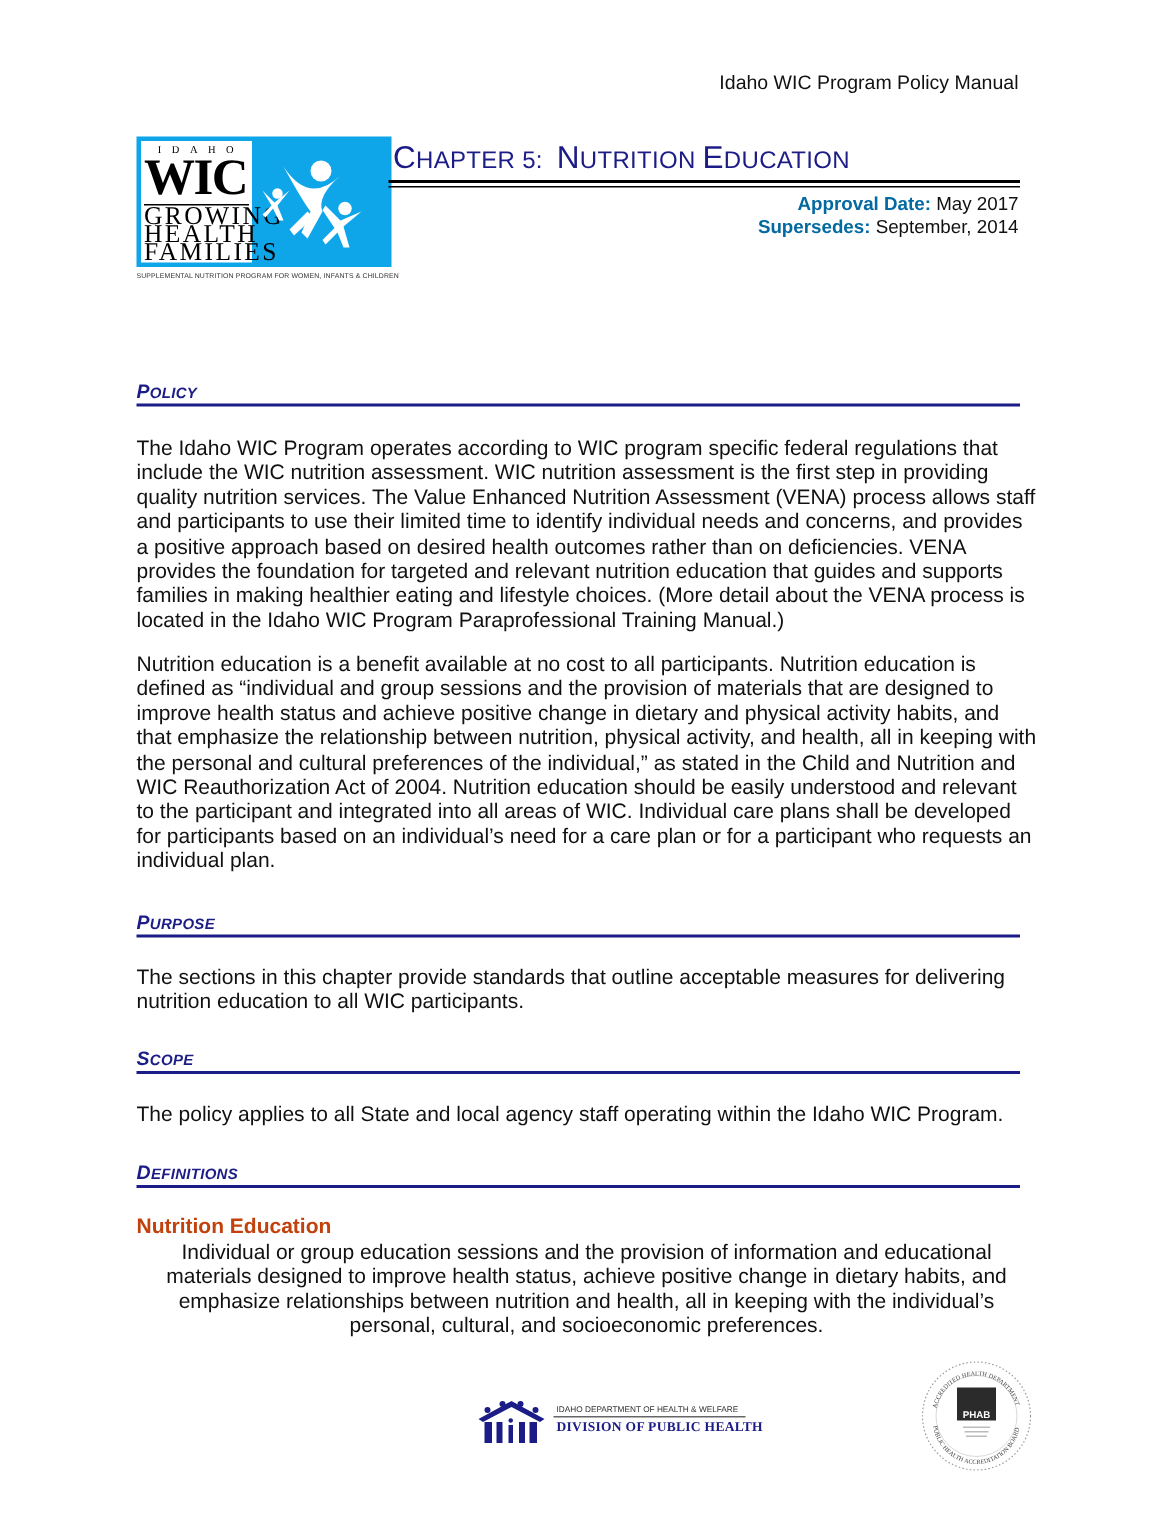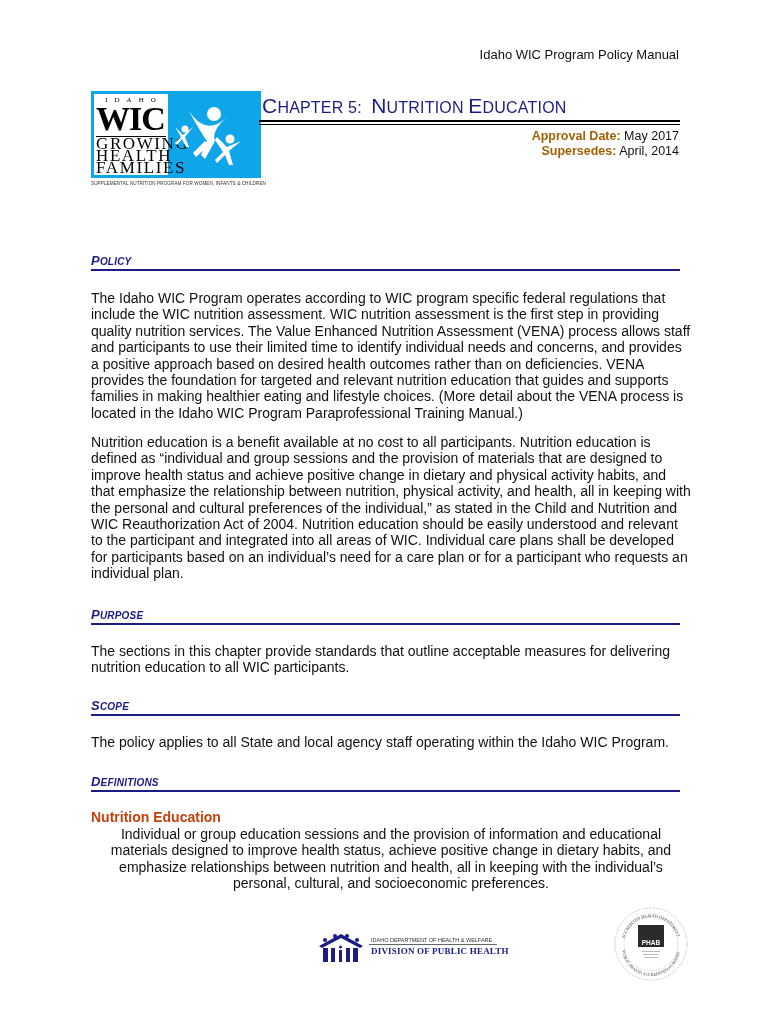--- a/index.html
+++ b/index.html
@@ -21,21 +21,21 @@
                   font-size: 17px; line-height: 12px; letter-spacing: 1.6px; color:#000; }
     .logo-figures { position: absolute; left: 80px; top: 6px; width: 74px; height: 76px; }
     .logo-tagline { left: 91px; top: 181px; font-size: 4.6px; letter-spacing: 0.1px; color: #333; white-space: nowrap; }
 
     
     .chapter-title { left: 262px; top: 94px; font-weight: normal; color: #1c1c87; font-size: 16px; letter-spacing: 0.2px; white-space: nowrap; }
     .chapter-title .big { font-size: 21px; }
     .title-rule-thick { left: 259px; top: 120px; width: 421px; height: 2px; background: #000; }
     .title-rule-thin { left: 259px; top: 124px; width: 421px; height: 1px; background: #000; }
     .approval { right: 91px; top: 129px; font-size: 12.5px; text-align: right; line-height: 15px; }
-    .approval .lbl { color: #a16207; font-weight: bold; }
+    .approval .lbl { color: #0369a1; font-weight: bold; }
 
     
     .sec-head { left: 91px; font-weight: bold; color: #1c1c87; font-size: 10px; letter-spacing: 0.2px; font-style: italic; }
     .sec-head .cap { font-size: 13px; }
     .sec-rule { left: 91px; width: 589px; height: 2px; background: #1c1c87; }
     .para { left: 91px; width: 600px; font-size: 14px; line-height: 16.4px; color: #111; }
     .def-term { left: 91px; top: 809px; font-weight: bold; color: #c2410c; font-size: 14px; }
 
     
     .dph { left: 315px; top: 932px; width: 185px; height: 32px; }
@@ -84,21 +84,21 @@
 <div class="abs title-rule-thick"></div>
 <div class="abs title-rule-thin"></div>
 
 <div class="abs approval">
   <div>
     <span class="lbl">Approval Date:</span>
     <span>May 2017</span>
   </div>
   <div>
     <span class="lbl">Supersedes:</span>
-    <span>April, 2014</span>
+    <span>September, 2014</span>
   </div>
 </div>
 
 <div class="abs sec-head" style="top:253px;">
   <span class="cap">P</span><span>OLICY</span>
 </div>
 <div class="abs sec-rule" style="top:269px;"></div>
 <div class="abs para" style="top:290px;">The Idaho WIC Program operates according to WIC program specific federal regulations that include the WIC nutrition assessment. WIC nutrition assessment is the first step in providing quality nutrition services. The Value Enhanced Nutrition Assessment (VENA) process allows staff and participants to use their limited time to identify individual needs and concerns, and provides a positive approach based on desired health outcomes rather than on deficiencies. VENA provides the foundation for targeted and relevant nutrition education that guides and supports families in making healthier eating and lifestyle choices. (More detail about the VENA process is located in the Idaho WIC Program Paraprofessional Training Manual.)</div>
 <div class="abs para" style="top:434px;">Nutrition education is a benefit available at no cost to all participants. Nutrition education is defined as “individual and group sessions and the provision of materials that are designed to improve health status and achieve positive change in dietary and physical activity habits, and that emphasize the relationship between nutrition, physical activity, and health, all in keeping with the personal and cultural preferences of the individual,” as stated in the Child and Nutrition and WIC Reauthorization Act of 2004. Nutrition education should be easily understood and relevant to the participant and integrated into all areas of WIC. Individual care plans shall be developed for participants based on an individual’s need for a care plan or for a participant who requests an individual plan.</div>
 

